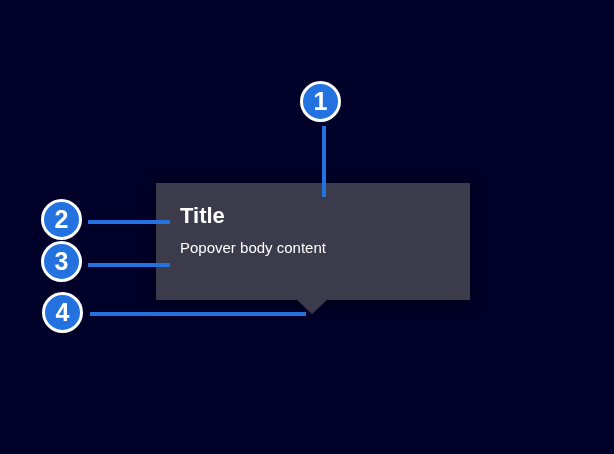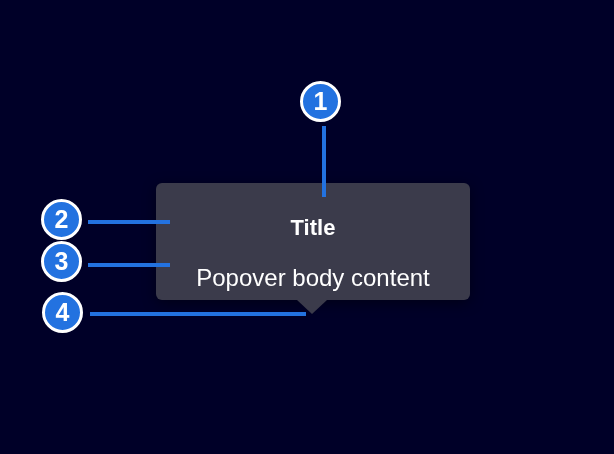--- a/index.html
+++ b/index.html
@@ -54,35 +54,34 @@
   .c4 { left: 90px;  top: 312px; width: 216px; height: 4px; }
 
   
   .popover {
     position: absolute;
     left: 156px;
     top: 183px;
     width: 314px;
     height: 117px;
     background: var(--popover-bg);
-    border-radius: 6px;
-    padding: 30px 24px 0 24px;
+    border-radius: 0;
+    padding: 18px 24px 0 24px;
     z-index: 1;
     box-shadow: 0 3px 14px rgba(0,0,0,0.45);
     color: var(--text-color);
-    text-align: center;
   }
   .popover-title {
     font-size: 22px;
     font-weight: 700;
     line-height: 30px;
   }
   .popover-body {
-    margin-top: 20px;
-    font-size: 24px;
+    margin-top: 2px;
+    font-size: 15px;
     font-weight: 400;
     line-height: 30px;
   }
   .popover-caret {
     position: absolute;
     left: 141px;               
     bottom: -14px;
     width: 0;
     height: 0;
     border-left: 15px solid transparent;

